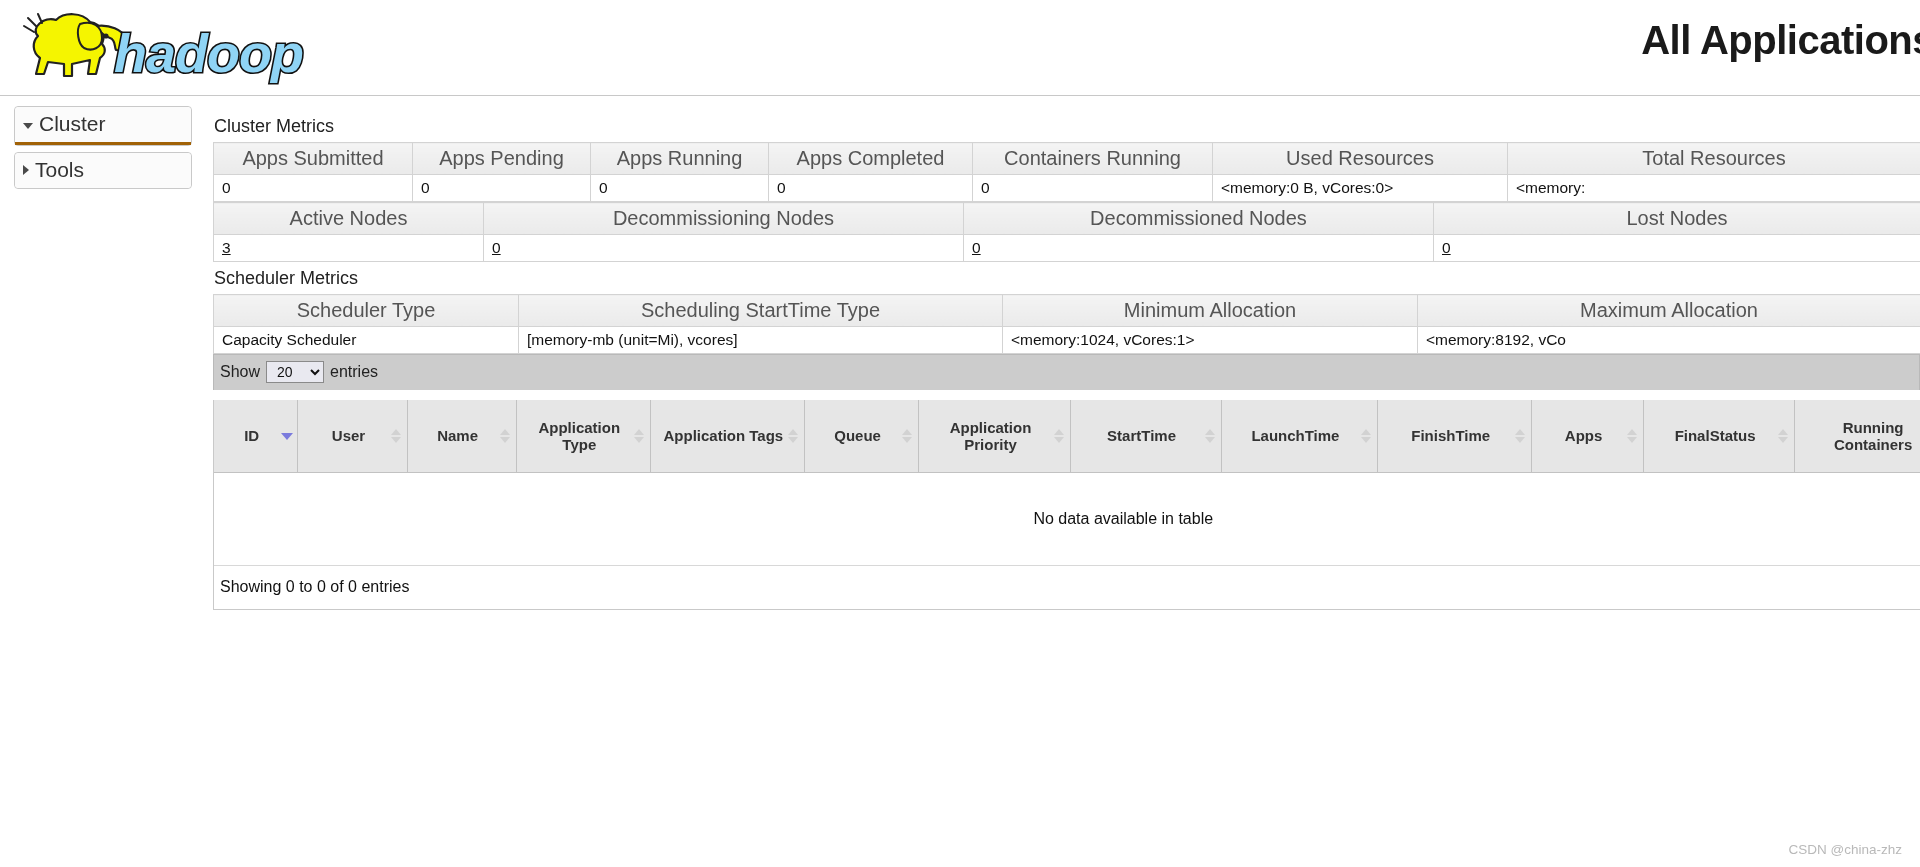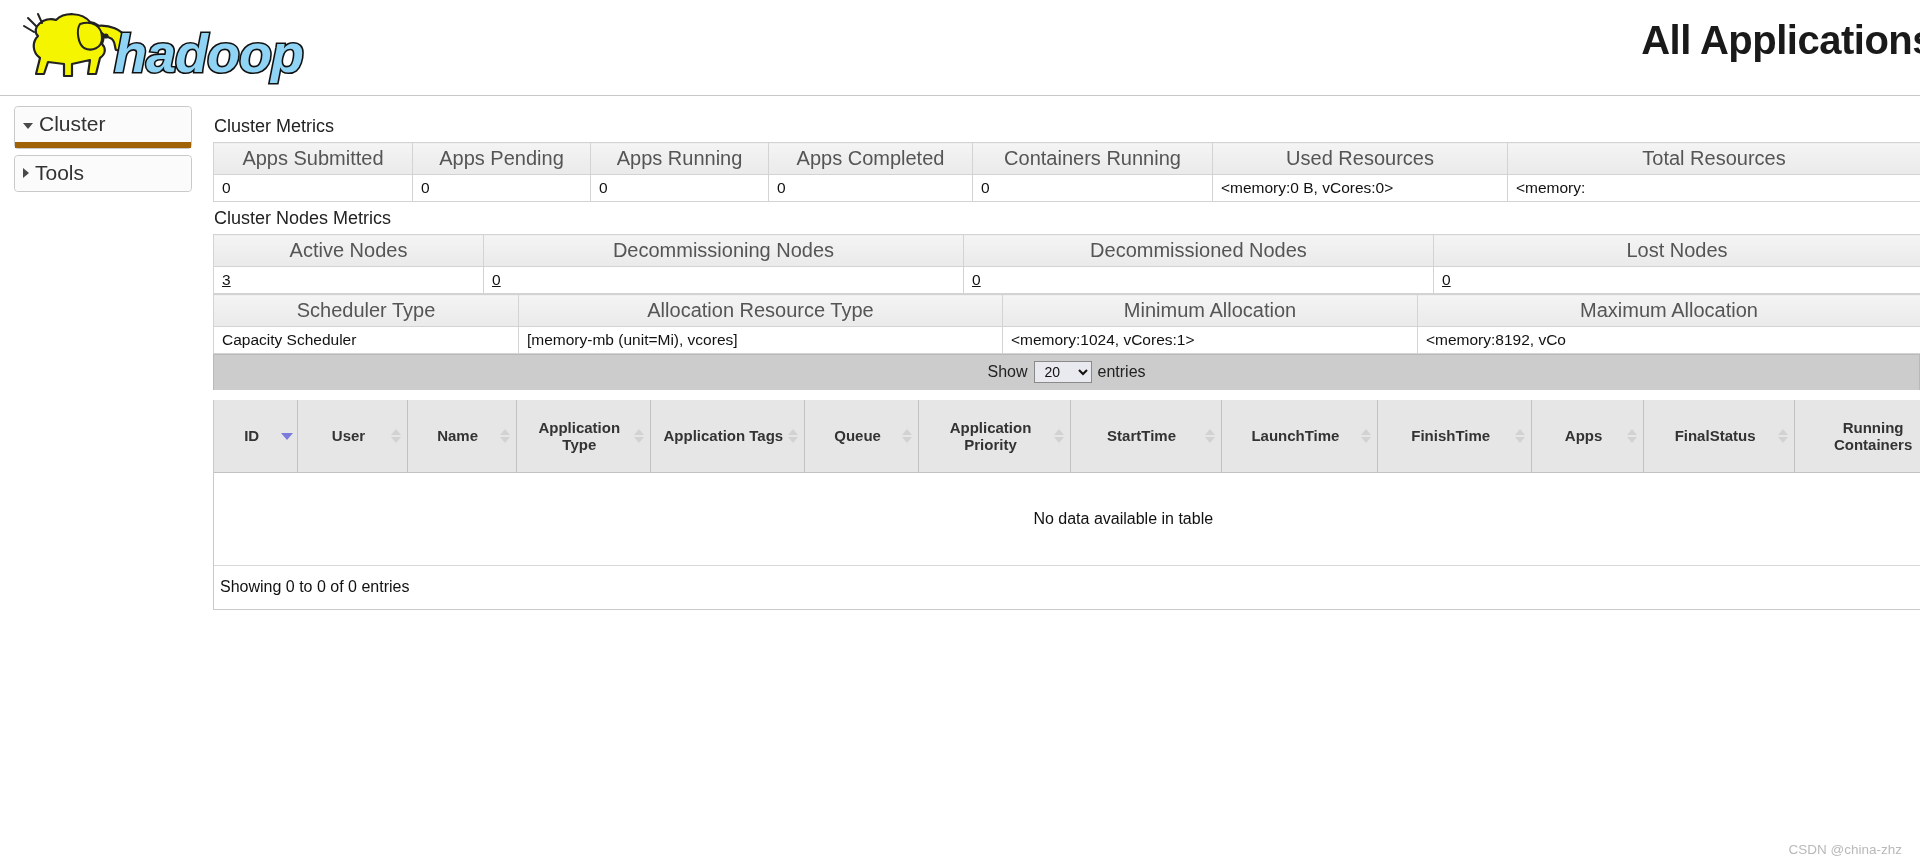--- a/index.html
+++ b/index.html
@@ -43,21 +43,21 @@
     left: 14px; top: 10px;
     width: 178px;
   }
   .nav-panel {
     border: 1px solid #c9c9c9;
     border-radius: 4px;
     background: #ffffff;
   }
   .nav-head {
     padding: 5px 8px 6px 8px;
-    border-bottom: 6px solid #a16207;
+    border-bottom: 3px solid #a16207;
     display: flex;
     align-items: center;
     gap: 6px;
     background: #fbfbfb;
     border-radius: 4px 4px 0 0;
   }
   .tri {
     width: 0; height: 0;
     display: inline-block;
   }
@@ -144,21 +144,20 @@
   .dt-toolbar {
     background: #cccccc;
     border: 1px solid #b9b9b9;
     border-bottom: none;
     padding: 6px 6px 7px 6px;
     font-size: 16px;
     color: #222;
     display: flex;
     align-items: center;
     gap: 6px;
-    justify-content: center;
   }
   .dt-select {
     font-family: "Liberation Sans", sans-serif;
     font-size: 14px;
     padding: 1px 6px;
     border: 1px solid #8a8a8a;
     background: #e9e9f0;
     color: #111;
   }
   table.dt {
@@ -308,21 +307,20 @@
           <td>0</td>
           <td>0</td>
           <td>0</td>
           <td>0</td>
           <td class="ctr">&lt;memory:0 B, vCores:0&gt;</td>
           <td class="ctr">&lt;memory:</td>
         </tr>
       </tbody>
     </table>
 
-    <div class="section-title">Cluster Nodes Metrics</div>
     <table class="metrics">
       <colgroup>
         <col style="width:270px">
           <col style="width:480px">
           <col style="width:470px">
           <col style="width:487px">
       </colgroup>
       <thead>
         <tr>
           <th>Active Nodes</th>
@@ -334,31 +332,32 @@
       <tbody>
         <tr>
           <td><a class="cell-link">3</a></td>
           <td class="ctr"><a class="cell-link">0</a></td>
           <td class="ctr"><a class="cell-link">0</a></td>
           <td class="ctr"><a class="cell-link">0</a></td>
         </tr>
       </tbody>
     </table>
 
+    <div class="section-title">Scheduler Metrics</div>
     <table class="metrics">
       <colgroup>
         <col style="width:305px">
           <col style="width:484px">
           <col style="width:415px">
           <col style="width:503px">
       </colgroup>
       <thead>
         <tr>
           <th>Scheduler Type</th>
-          <th>Allocation Resource Type</th>
+          <th>Scheduling StartTime Type</th>
           <th>Minimum Allocation</th>
           <th>Maximum Allocation</th>
         </tr>
       </thead>
       <tbody>
         <tr>
           <td>Capacity Scheduler</td>
           <td class="ctr">[memory-mb (unit=Mi), vcores]</td>
           <td class="ctr">&lt;memory:1024, vCores:1&gt;</td>
           <td class="ctr">&lt;memory:8192, vCo</td>

